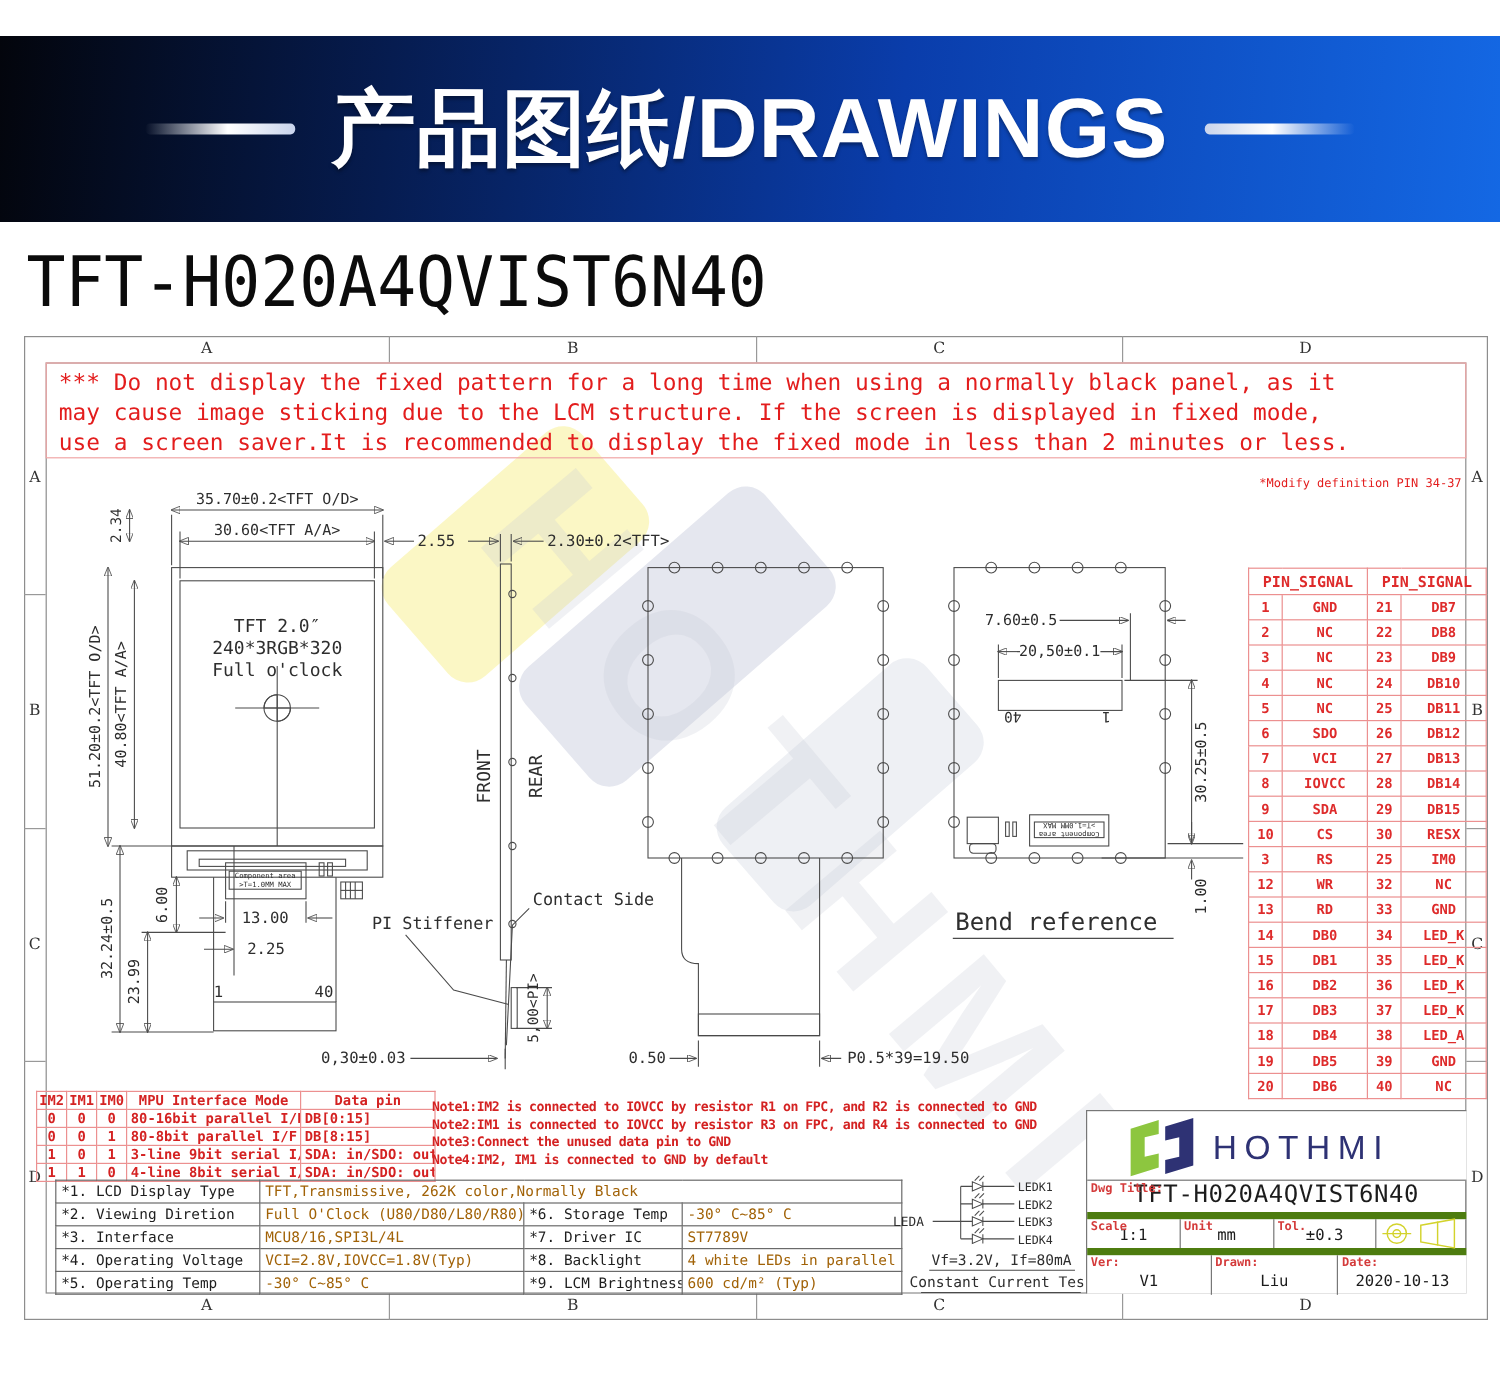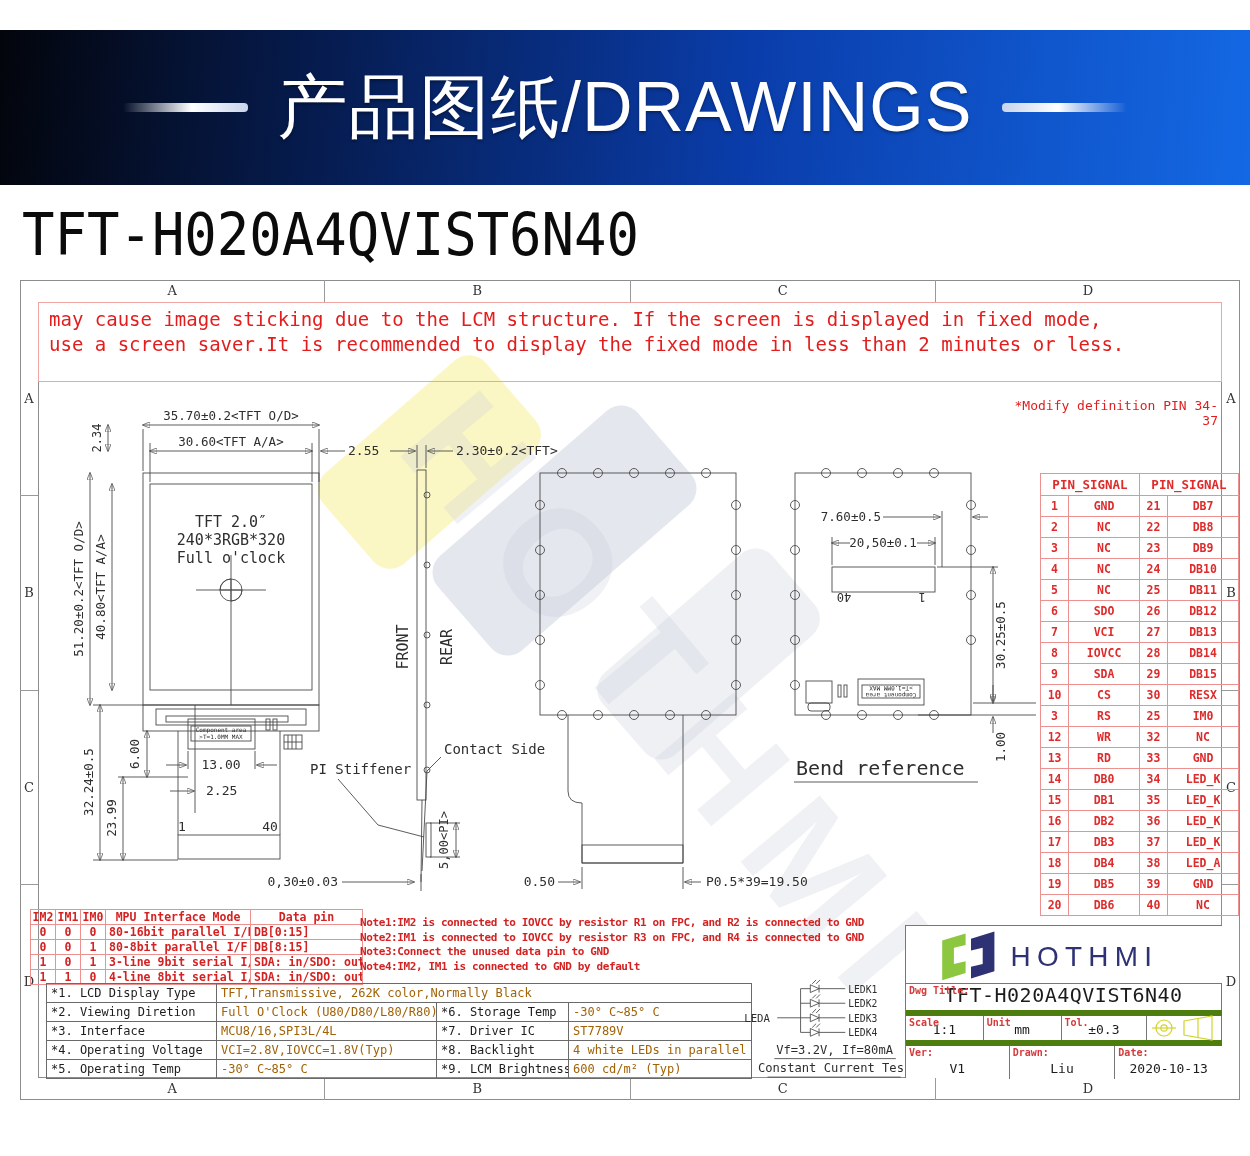--- a/index.html
+++ b/index.html
@@ -4,21 +4,21 @@
 <style>
 *{box-sizing:border-box;margin:0;padding:0}
 html,body{background:#fff}
 body{width:1250px;height:1156px;position:relative;overflow:hidden;
      font-family:"DejaVu Sans Mono","Liberation Mono",monospace;color:#222}
 
 
 .banner{position:absolute;left:0;top:30px;width:1250px;height:155px;
   background:linear-gradient(95deg,#03050c 0%,#061c50 26%,#0a3dab 60%,#1468e4 100%);
   display:flex;align-items:center;justify-content:center}
-.banner-title{color:#fff;font-family:"Liberation Sans",sans-serif;font-weight:normal;
+.banner-title{color:#fff;font-family:"Liberation Sans",sans-serif;font-weight:bold;
   font-size:70px;letter-spacing:1px;white-space:nowrap;text-shadow:0 2px 3px rgba(0,0,0,.35)}
 .banner-dash{height:9px;width:125px;margin:0 30px;border-radius:4px}
 .dash-left{background:linear-gradient(90deg,rgba(255,255,255,0),#ffffff 55%,#c9d4ec)}
 .dash-right{background:linear-gradient(90deg,#c9d4ec,#ffffff 45%,rgba(255,255,255,0))}
 
 
 .page-title{position:absolute;left:22px;top:204px;font-size:58px;line-height:62px;
   color:#0b0b0b;transform:scaleX(.93);transform-origin:left;white-space:nowrap}
 
 
@@ -32,21 +32,21 @@
 .frame-left,.frame-right{position:absolute;top:302px;width:18px;height:776px;display:flex;flex-direction:column}
 .frame-left{left:20px}.frame-right{left:1222px}
 .rcell{flex:1;border-bottom:1px solid #999;display:flex;align-items:center;justify-content:center;
   font-family:"DejaVu Serif",serif;font-size:13px;color:#333}
 .rcell:last-child{border-bottom:none}
 
 
 .warning{position:absolute;left:38px;top:302px;width:1184px;height:80px;border:1px solid #f0a5a5;
   color:#e31d1d;font-size:19px;line-height:25px;padding:4px 10px;white-space:nowrap}
 .modify-note{position:absolute;left:1000px;top:398px;width:218px;text-align:right;
-  font-size:13px;color:#e31d1d}
+  font-size:10px;color:#e31d1d}
 
 
 .wm{position:absolute;border-radius:22px;pointer-events:none}
 .wm-y{left:322px;top:402px;width:215px;height:120px;background:rgba(247,240,150,.55);transform:rotate(-41deg)}
 .wm-g1{left:432px;top:468px;width:265px;height:125px;background:rgba(198,202,220,.45);transform:rotate(-41deg)}
 .wm-g2{left:596px;top:600px;width:225px;height:108px;background:rgba(203,207,222,.32);transform:rotate(-41deg)}
 .wm-text{position:absolute;left:500px;top:360px;font-size:150px;letter-spacing:26px;
   color:rgba(196,200,214,.26);transform:rotate(50deg);transform-origin:left top;
   font-family:"Liberation Sans",sans-serif;font-weight:bold;pointer-events:none;white-space:nowrap}
 
@@ -135,20 +135,21 @@
   <div class="rcell">D</div>
 </div>
 <div class="frame-inner"></div>
 
 <div class="wm wm-y"></div>
 <div class="wm wm-g1"></div>
 <div class="wm wm-g2"></div>
 <div class="wm-text">HOTHMI</div>
 
 <div class="warning">
+  <div>*** Do not display the fixed pattern for a long time when using a normally black panel, as it</div>
   <div> may cause image sticking due to the LCM structure.  If the screen is displayed in fixed mode,</div>
   <div> use a screen saver.It is recommended to display the fixed mode in less than 2 minutes or less.</div>
 </div>
 <div class="modify-note">*Modify definition PIN 34-37</div>
 
 <svg class="draw-svg" viewBox="0 0 1000 522">
   <defs>
     <marker id="arr" viewBox="0 0 10 8" refX="9" refY="4" markerWidth="9" markerHeight="7" orient="auto-start-reverse">
       <path d="M0,0 L10,4 L0,8 Z" fill="#2f2f2f" stroke="none"></path>
     </marker>

